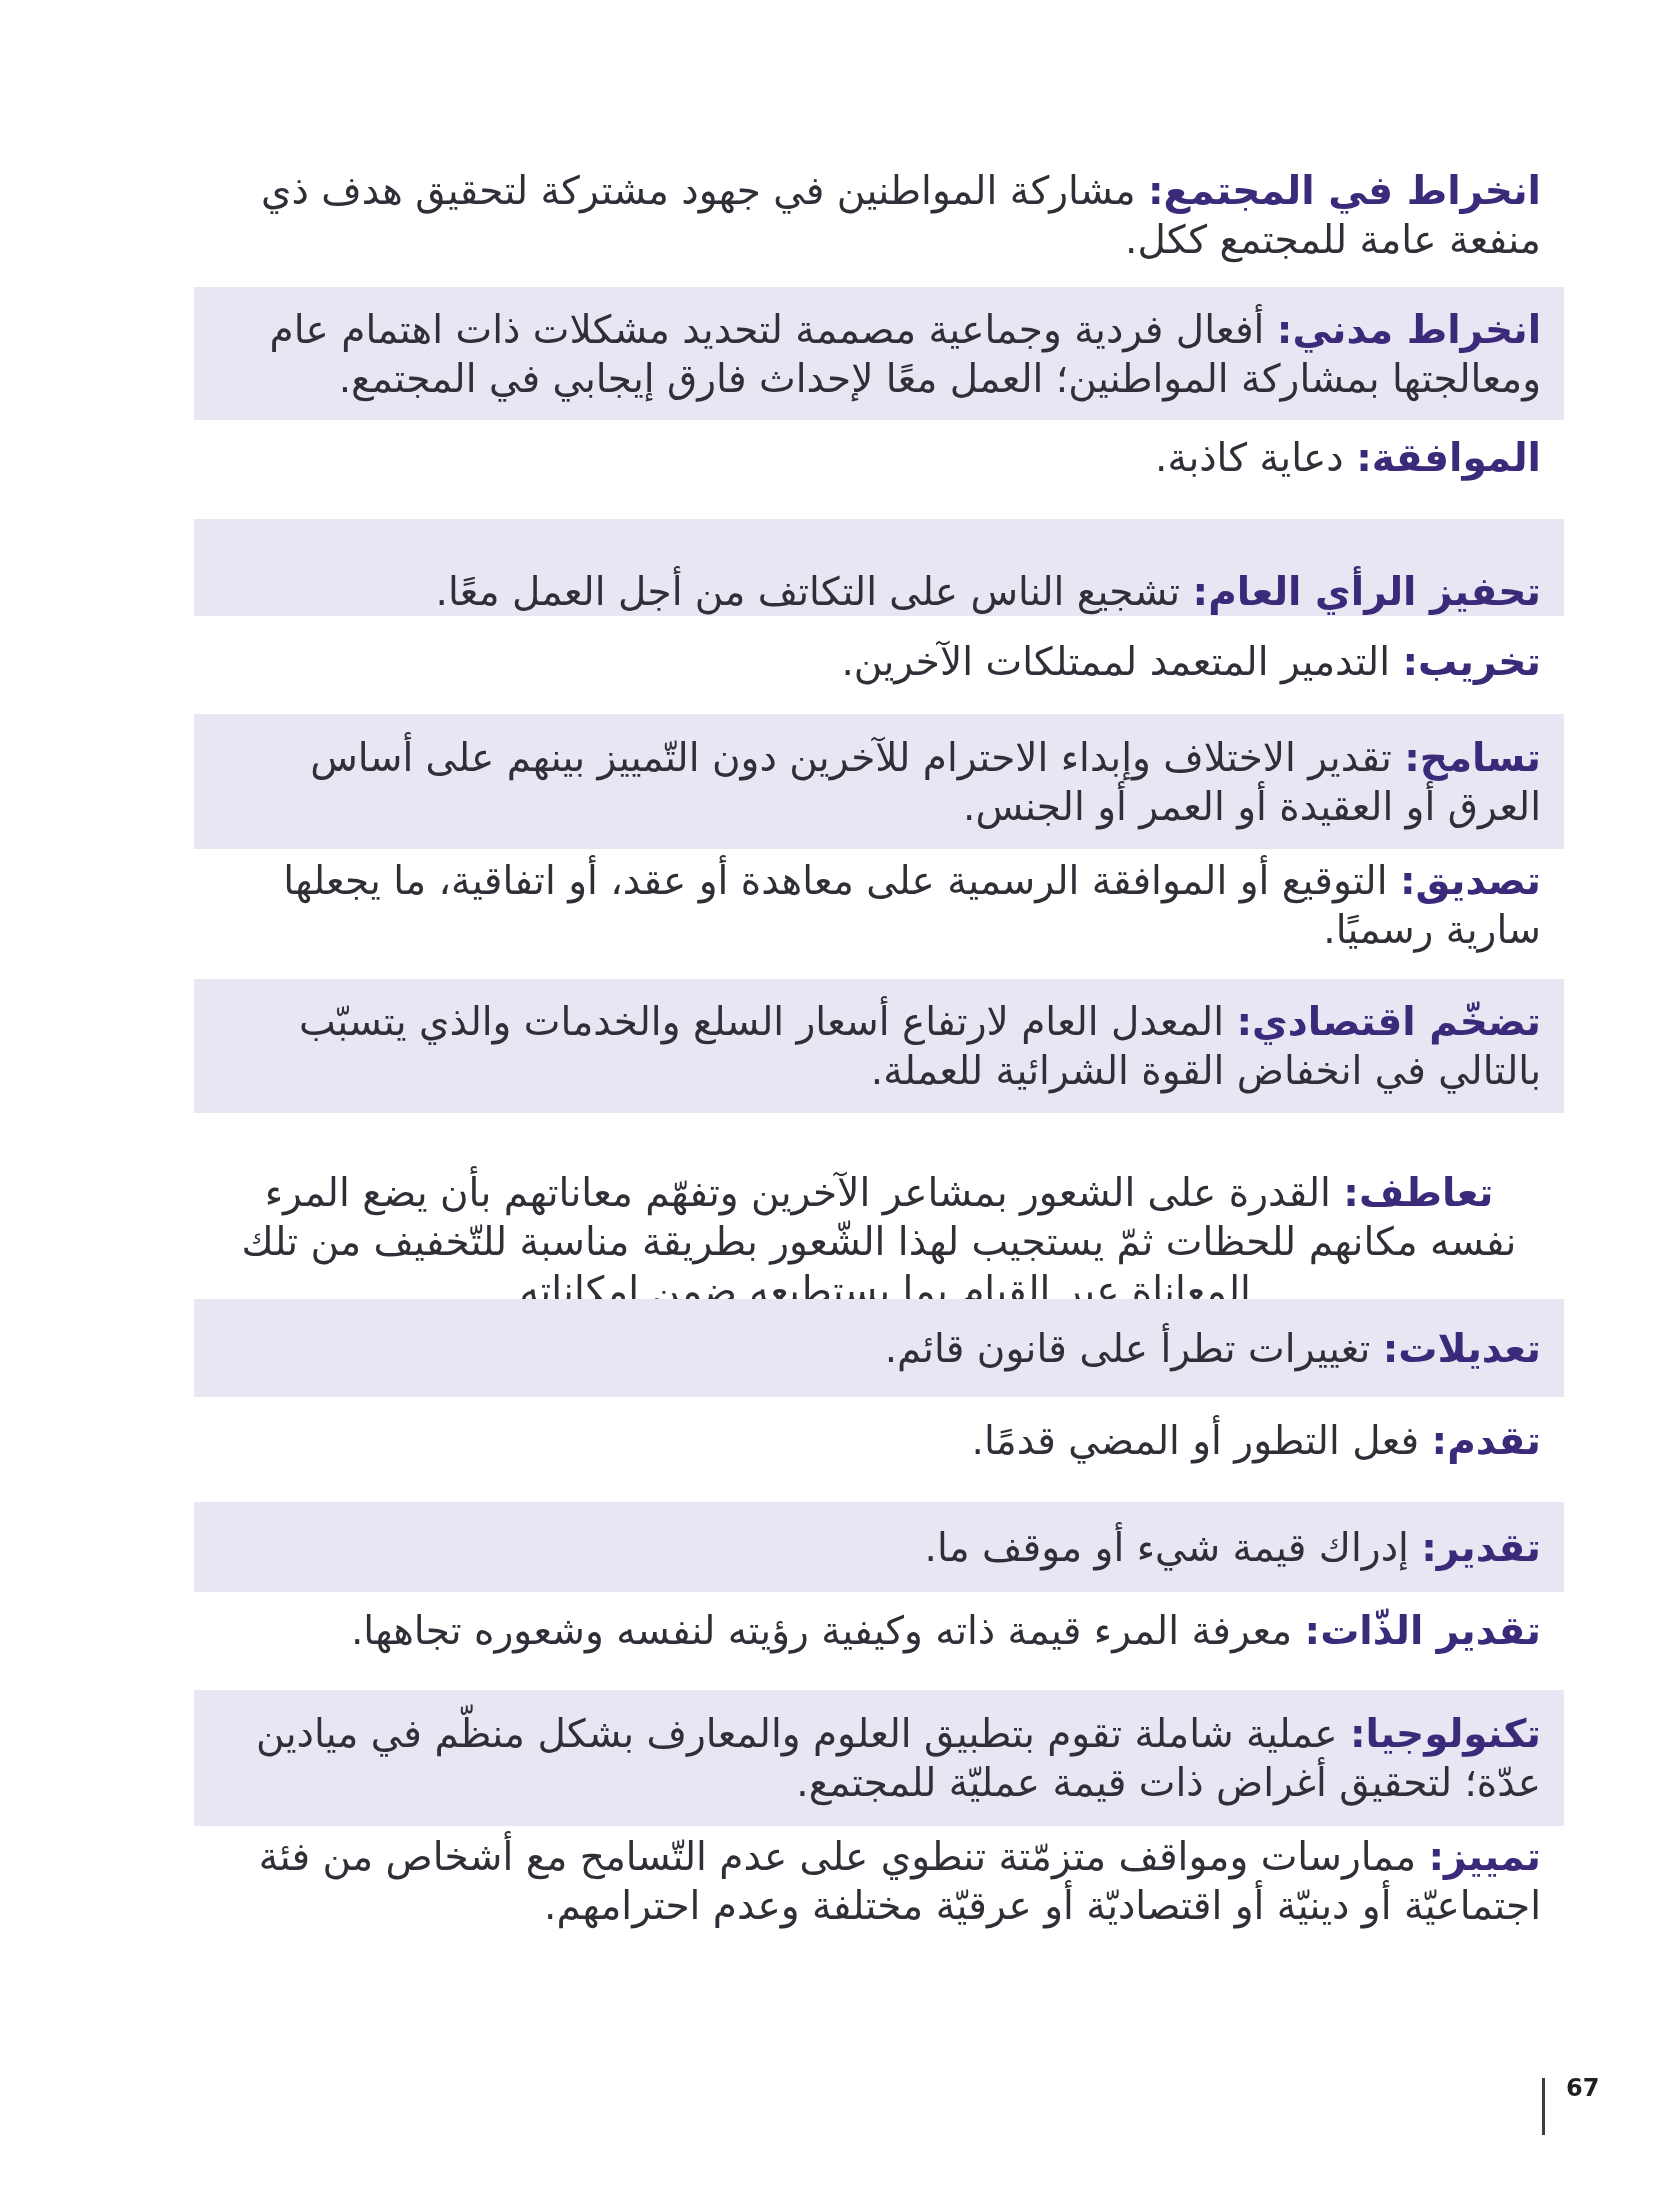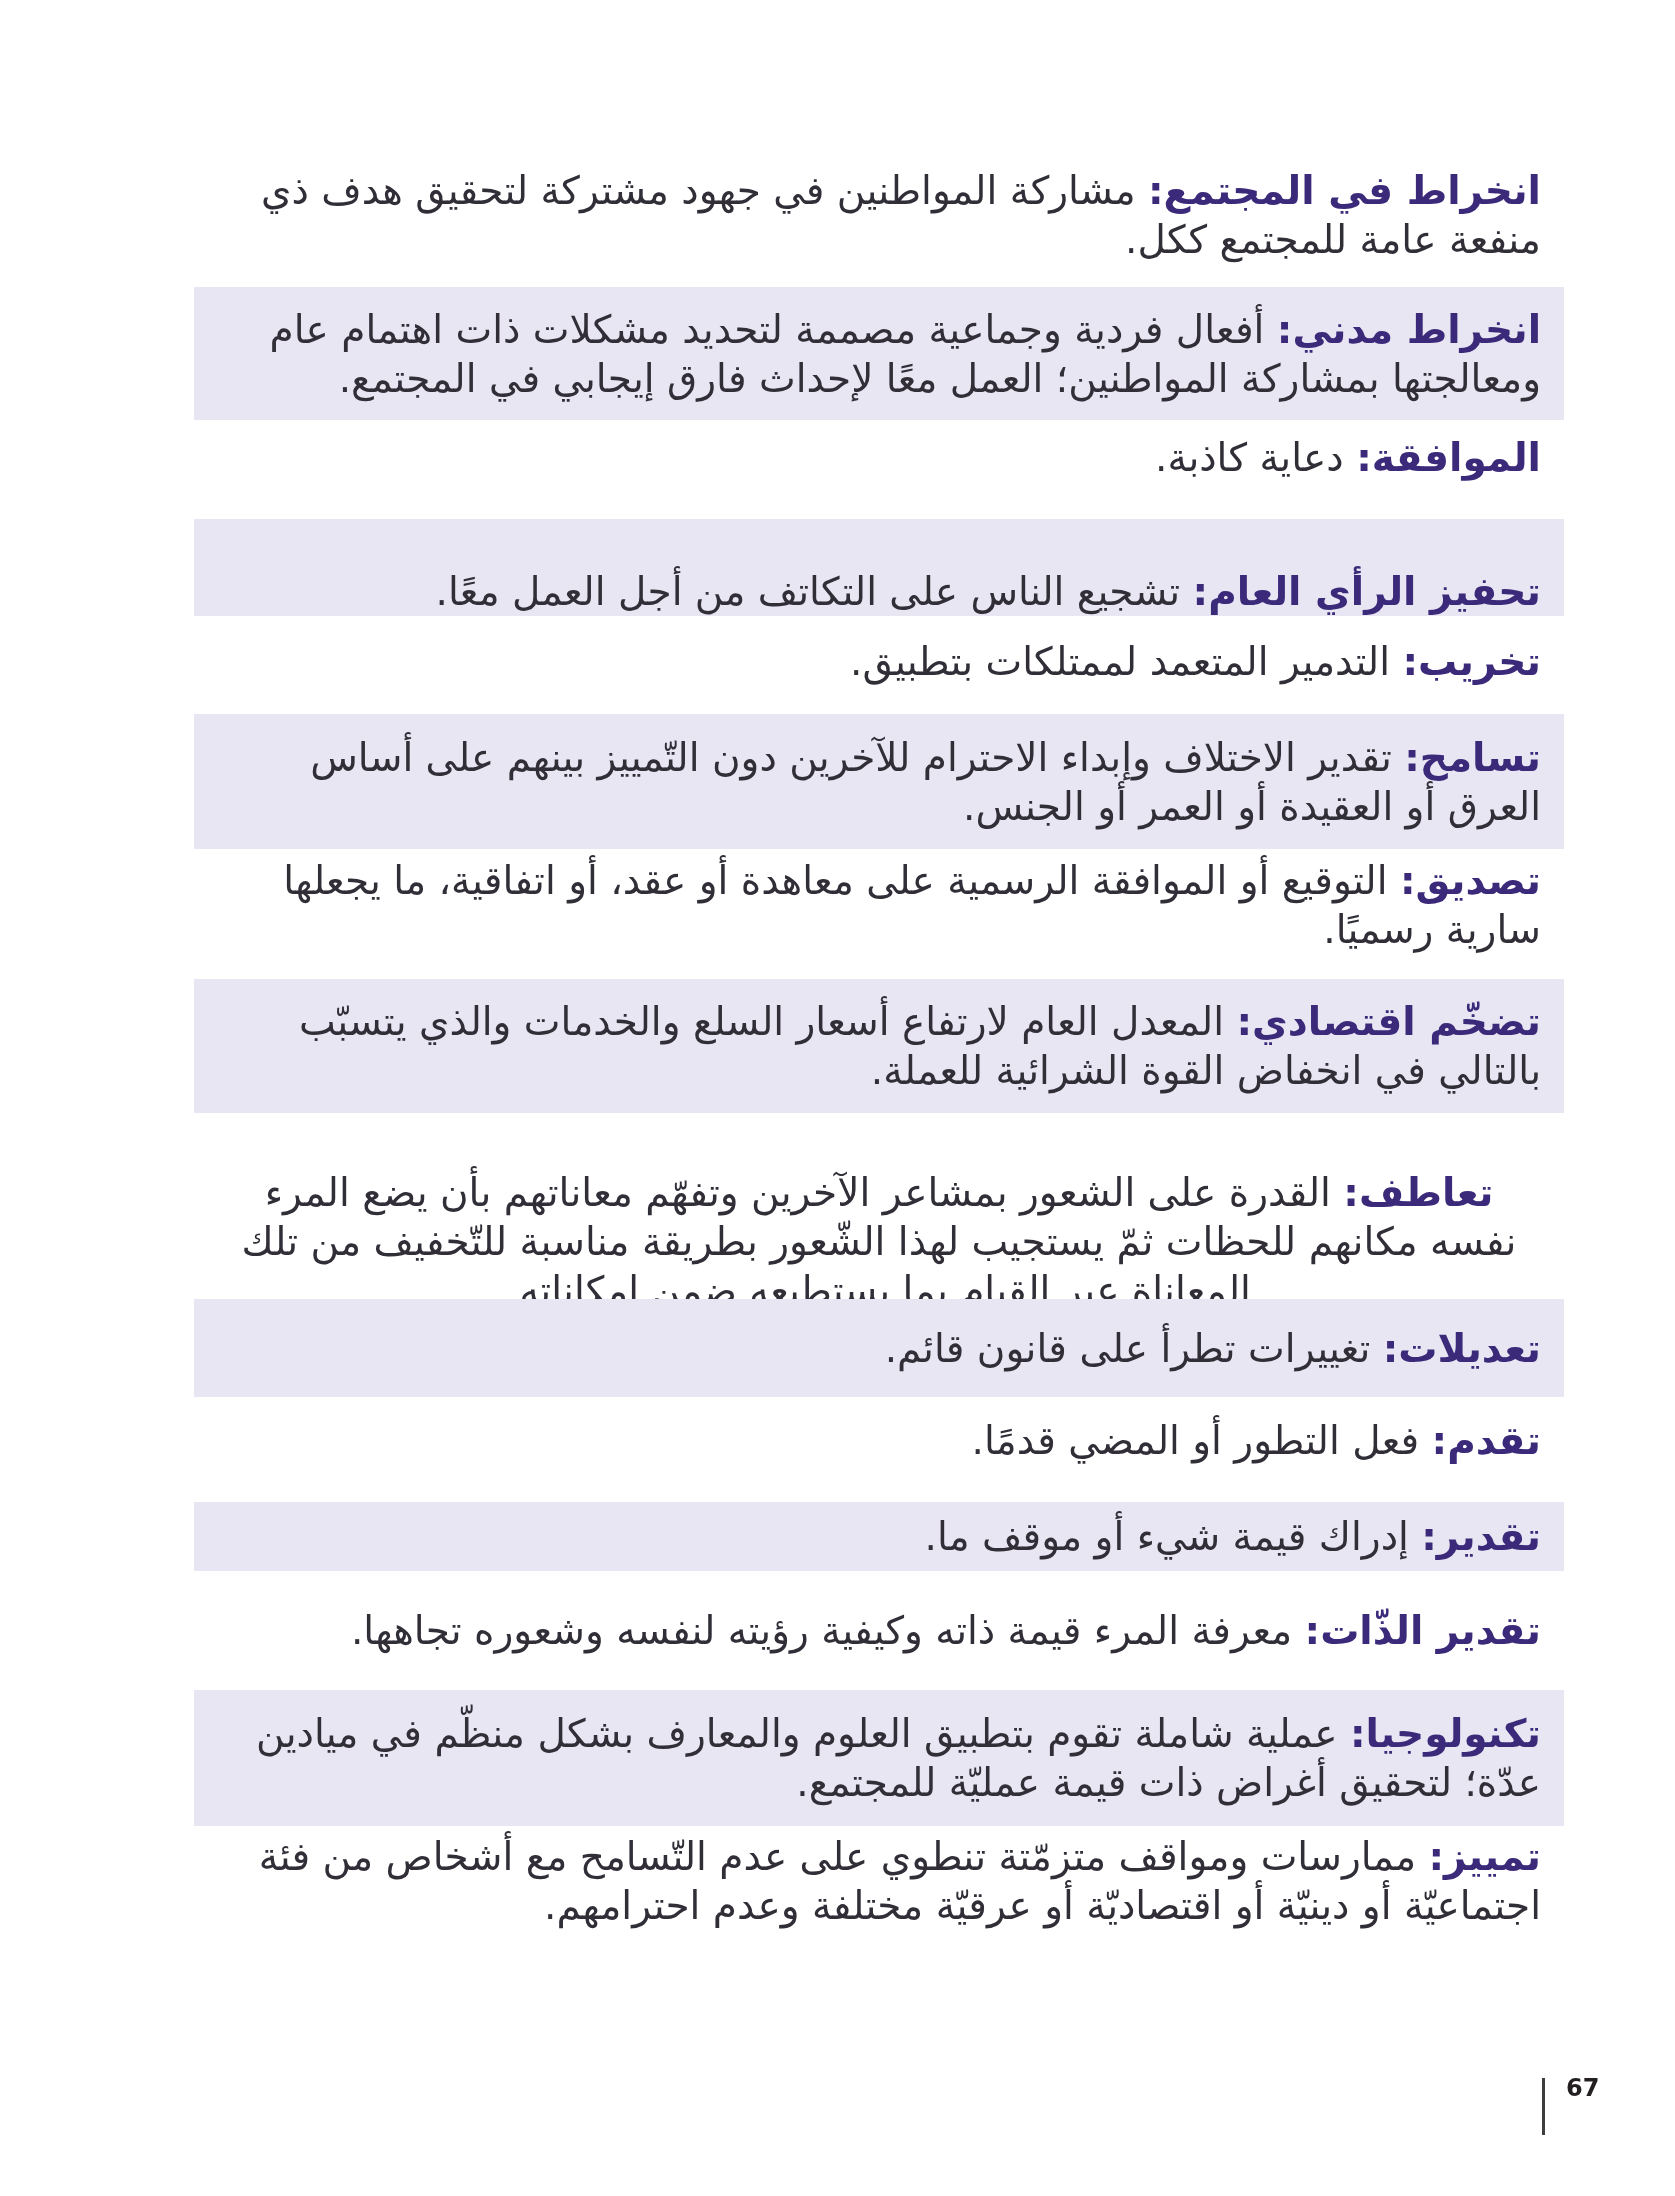--- a/index.html
+++ b/index.html
@@ -69,41 +69,41 @@
       <div class="entry hl" style="top: 287px; height: 133px;">
         <p><strong class="term">انخراط مدني:</strong> <span>أفعال فردية وجماعية مصممة لتحديد مشكلات ذات اهتمام عام ومعالجتها بمشاركة المواطنين؛ العمل معًا لإحداث فارق إيجابي في المجتمع.</span></p>
       </div>
       <div class="entry" style="top: 433px;">
         <p><strong class="term">الموافقة:</strong> <span>دعاية كاذبة.</span></p>
       </div>
       <div class="entry hl" style="top: 519px; height: 97px; justify-content: flex-end;">
         <p><strong class="term">تحفيز الرأي العام:</strong> <span>تشجيع الناس على التكاتف من أجل العمل معًا.</span></p>
       </div>
       <div class="entry" style="top: 637px;">
-        <p><strong class="term">تخريب:</strong> <span>التدمير المتعمد لممتلكات بتطبيق.</span></p>
+        <p><strong class="term">تخريب:</strong> <span>التدمير المتعمد لممتلكات الآخرين.</span></p>
       </div>
       <div class="entry hl" style="top: 714px; height: 135px; padding-left: 45px;">
         <p><strong class="term">تسامح:</strong> <span>تقدير الاختلاف وإبداء الاحترام للآخرين دون التّمييز بينهم على أساس العرق أو العقيدة أو العمر أو الجنس.</span></p>
       </div>
       <div class="entry" style="top: 856px;">
         <p><strong class="term">تصديق:</strong> <span>التوقيع أو الموافقة الرسمية على معاهدة أو عقد، أو اتفاقية، ما يجعلها سارية رسميًا.</span></p>
       </div>
       <div class="entry hl" style="top: 979px; height: 134px;">
         <p><strong class="term">تضخّم اقتصادي:</strong> <span>المعدل العام لارتفاع أسعار السلع والخدمات والذي يتسبّب بالتالي في انخفاض القوة الشرائية للعملة.</span></p>
       </div>
       <div class="entry" style="top: 1168px; text-align: center;">
         <p><strong class="term">تعاطف:</strong> <span>القدرة على الشعور بمشاعر الآخرين وتفهّم معاناتهم بأن يضع المرء نفسه مكانهم للحظات ثمّ يستجيب لهذا الشّعور بطريقة مناسبة للتّخفيف من تلك المعاناة عبر القيام بما يستطيعه ضمن إمكاناته.</span></p>
       </div>
       <div class="entry hl" style="top: 1299px; height: 98px;">
         <p><strong class="term">تعديلات:</strong> <span>تغييرات تطرأ على قانون قائم.</span></p>
       </div>
       <div class="entry" style="top: 1416px;">
         <p><strong class="term">تقدم:</strong> <span>فعل التطور أو المضي قدمًا.</span></p>
       </div>
-      <div class="entry hl" style="top: 1502px; height: 69px;">
+      <div class="entry hl" style="top: 1502px; height: 90px;">
         <p><strong class="term">تقدير:</strong> <span>إدراك قيمة شيء أو موقف ما.</span></p>
       </div>
       <div class="entry" style="top: 1606px;">
         <p><strong class="term">تقدير الذّات:</strong> <span>معرفة المرء قيمة ذاته وكيفية رؤيته لنفسه وشعوره تجاهها.</span></p>
       </div>
       <div class="entry hl" style="top: 1690px; height: 136px;">
         <p><strong class="term">تكنولوجيا:</strong> <span>عملية شاملة تقوم بتطبيق العلوم والمعارف بشكل منظّم في ميادين عدّة؛ لتحقيق أغراض ذات قيمة عمليّة للمجتمع.</span></p>
       </div>
       <div class="entry" style="top: 1832px;">
         <p><strong class="term">تمييز:</strong> <span>ممارسات ومواقف متزمّتة تنطوي على عدم التّسامح مع أشخاص من فئة اجتماعيّة أو دينيّة أو اقتصاديّة أو عرقيّة مختلفة وعدم احترامهم.</span></p>

